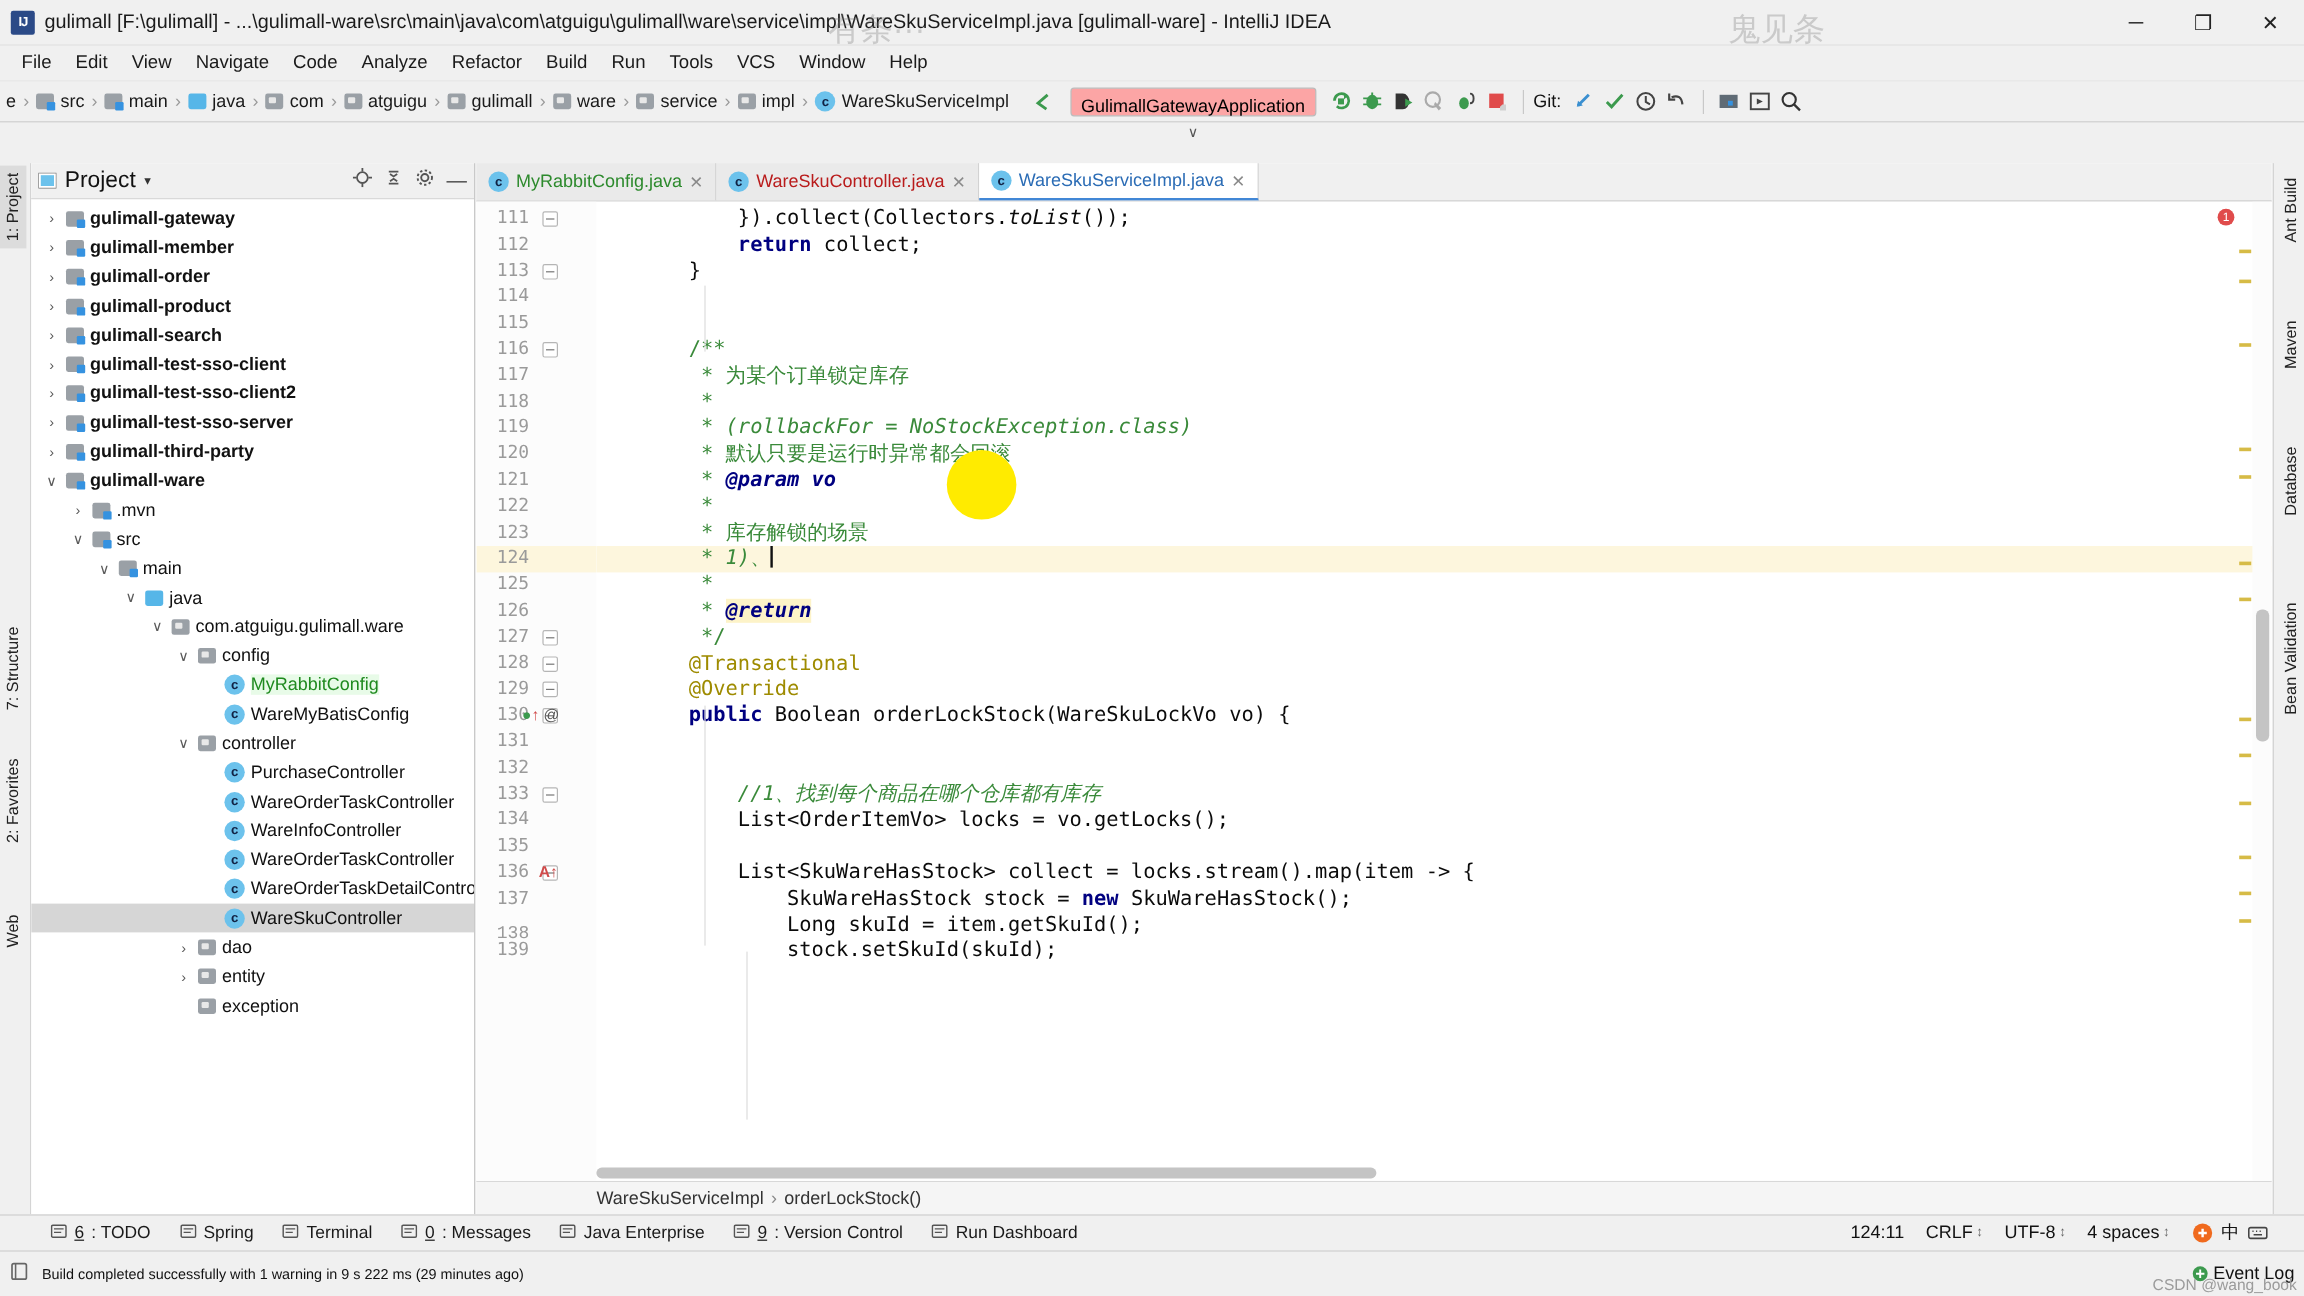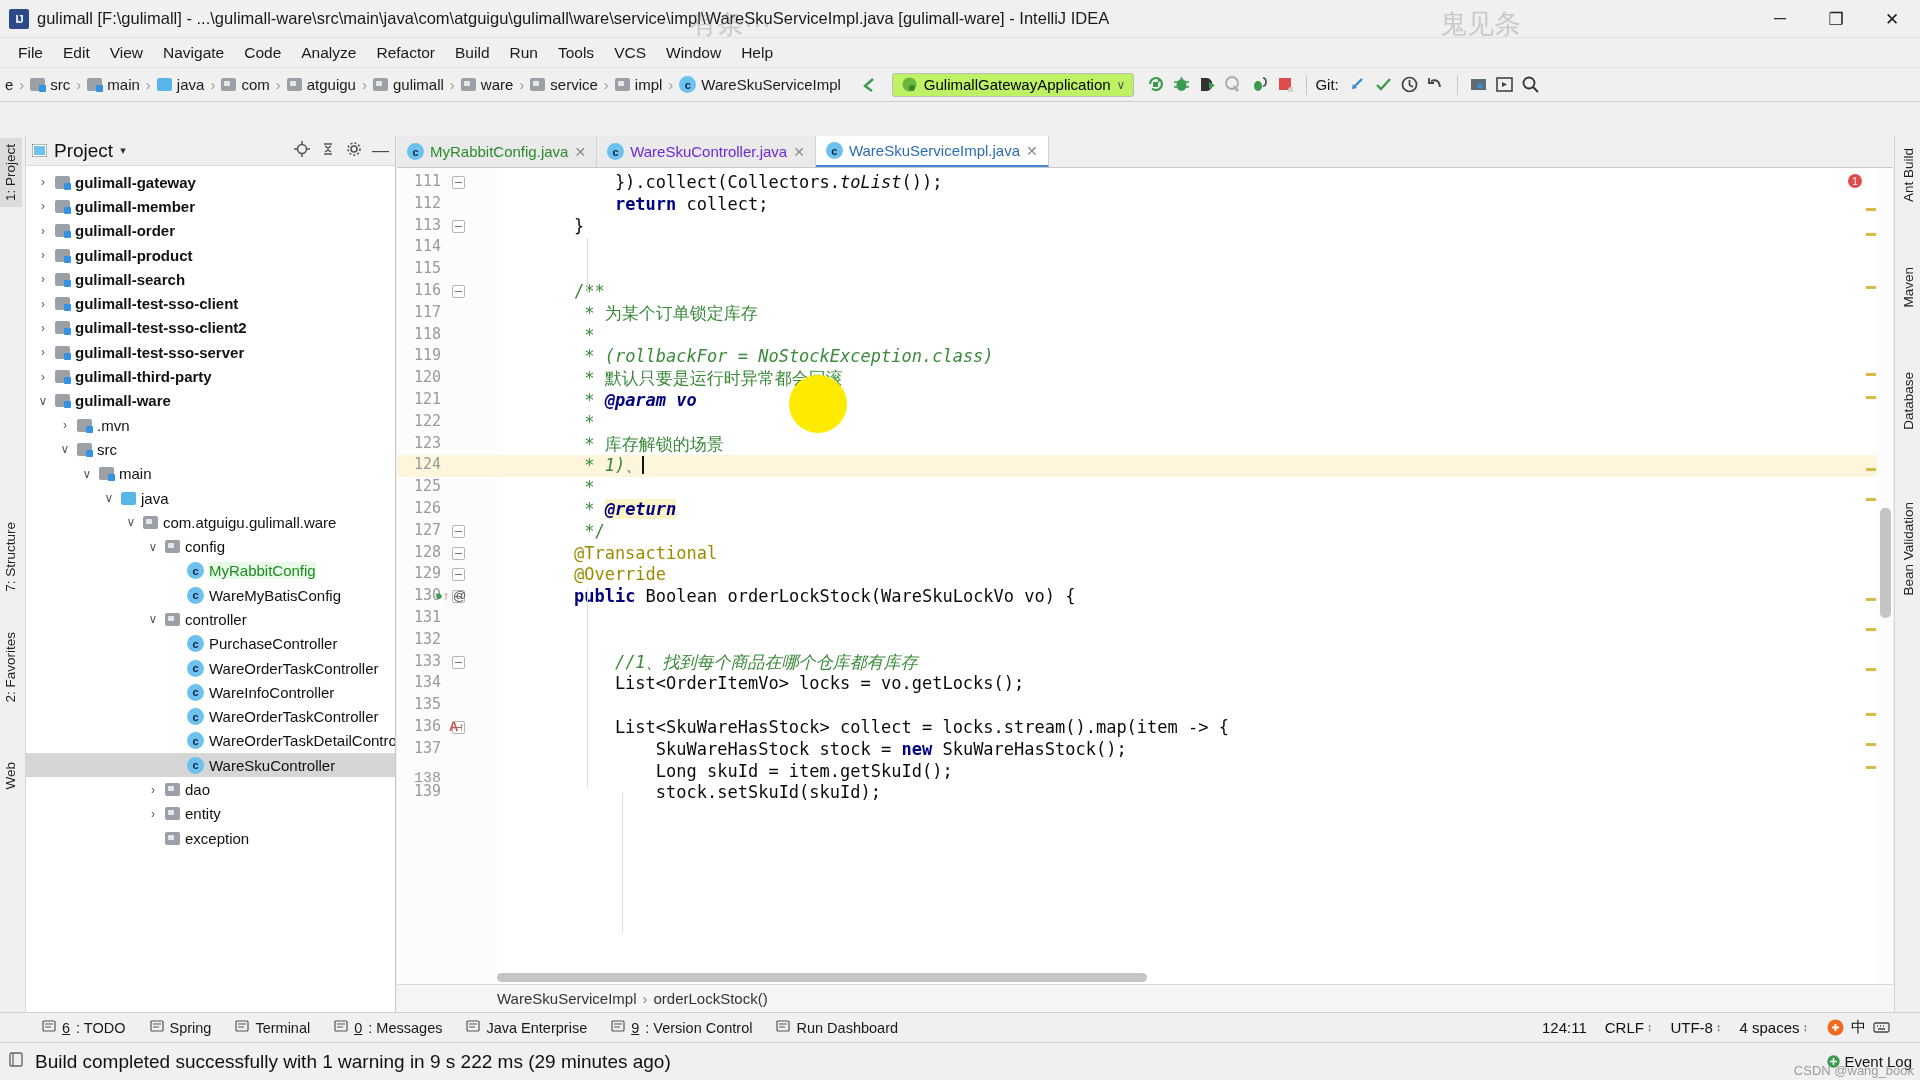--- a/index.html
+++ b/index.html
@@ -35,21 +35,21 @@
   .fi.grey:after{ content:""; position:absolute; right:-1px; bottom:-1px; width:7px; height:7px;
      background:#3592e0; border-radius:1px; }
   .fi.blue{ background:#56b6e8; }
   .fi.pkg{ background:#9aa0a6; }
   .fi.pkg:after{ content:""; position:absolute; left:3px; top:3px; width:6px; height:5px;
      background:#e8e8e8; border-radius:1px; }
   .ci{ width:17px; height:17px; border-radius:50%; background:#6cc2ec; color:#124; font-size:11px;
      display:inline-flex; align-items:center; justify-content:center; flex:none; font-weight:bold;}
   .tb-sep{ width:1px; height:20px; background:#c8c8c8; margin:0 8px; }
   .runcfg{ display:flex; align-items:center; gap:6px; height:24px; padding:0 8px; font-size:15px;
-     border:1px solid #bcbcbc; background:#bef264; border-radius:3px; white-space:nowrap;}
+     border:1px solid #bcbcbc; background:#fca5a5; border-radius:3px; white-space:nowrap;flex-direction:column;}
   .tb-ico{ width:26px; height:26px; display:flex; align-items:center; justify-content:center; flex:none;}
 
   
   .leftstrip{ position:absolute; left:0; top:136px; width:26px; bottom:68px; background:#f0f0f0;
      border-right:1px solid #d4d4d4; }
   .vtab{ position:absolute; left:-1px; writing-mode:vertical-rl; transform:rotate(180deg);
      font-size:13.5px; color:#222; white-space:nowrap; padding:6px 4px; display:flex; align-items:center; gap:5px;}
   .vtab.sel{ background:#dcdcdc; }
 
   
@@ -73,21 +73,21 @@
   .tlabel.green{ color:#1f8a1f; background:#e8fbe8; }
 
   
   .editor{ position:absolute; left:397px; top:136px; right:27px; bottom:68px; background:#fff;
      display:flex; flex-direction:column; }
   .tabbar{ height:32px; background:#f0f0f0; display:flex; align-items:flex-end; flex:none;
      border-bottom:1px solid #c9c9c9;}
   .etab{ height:31px; display:flex; align-items:center; gap:6px; padding:0 10px; font-size:15px;
      background:#eaeaea; border-right:1px solid #d2d2d2; white-space:nowrap;}
   .etab.active{ background:#fff; border-bottom:2px solid #4187d6; }
-  .etab .tname{ color:#6d28d9; }
+  .etab .tname{ color:#b91c1c; }
   .etab.mod .tname{ color:#2d8a2d; }
   .etab.active .tname{ color:#2b6cb5; }
   .etab .x{ color:#8a8a8a; font-size:14px; }
 
   .codearea{ flex:1; display:flex; position:relative; overflow:hidden; background:#fff; }
   .gutter{ width:100px; background:#fcfcfc; flex:none; position:relative; }
   .gnum{ position:absolute; right:56px; font-size:15px; color:#9a9a9a;
      font-family:"DejaVu Sans Mono", monospace; text-align:right; width:44px;}
   .fold{ position:absolute; right:32px; width:13px; height:13px; border:1px solid #b5b5b5;
      border-radius:2px; background:#fff; }
@@ -121,21 +121,21 @@
   
   .toolbar-bottom{ position:absolute; left:0; right:0; bottom:38px; height:30px; background:#f0f0f0;
      border-top:1px solid #d0d0d0; display:flex; align-items:center; padding-left:30px; gap:0; }
   .twbtn{ display:flex; align-items:center; gap:6px; padding:3px 12px; font-size:14.5px; color:#1a1a1a;
      white-space:nowrap; }
   .twbtn u{ text-decoration:underline; }
 
   
   .statusbar{ position:absolute; left:0; right:0; bottom:0; height:38px; background:#f0f0f0;
      border-top:1px solid #d0d0d0; display:flex; align-items:center; padding:0 8px; gap:10px; }
-  .status-msg{ font-size:19px; color:#111; }
+  .status-msg{ font-size:12px; color:#111; }
   .status-right{ margin-left:auto; display:flex; align-items:center; gap:16px; font-size:15px; color:#111;}
   .sr-item{ display:flex; align-items:center; gap:3px; white-space:nowrap; }
 
   
   .cursor-dot{ position:absolute; width:58px; height:58px; border-radius:50%; background:#ffeb00;
      left:789px; top:375px; pointer-events:none; }
   .watermark{ position:absolute; color:rgba(120,120,120,.32); font-size:27px; white-space:nowrap;
      pointer-events:none; }
   .csdn{ position:absolute; right:6px; bottom:2px; font-size:13px; color:#9b9b9b; }
   .errbadge{ position:absolute; right:31px; top:6px; width:14px; height:14px; border-radius:50%;

